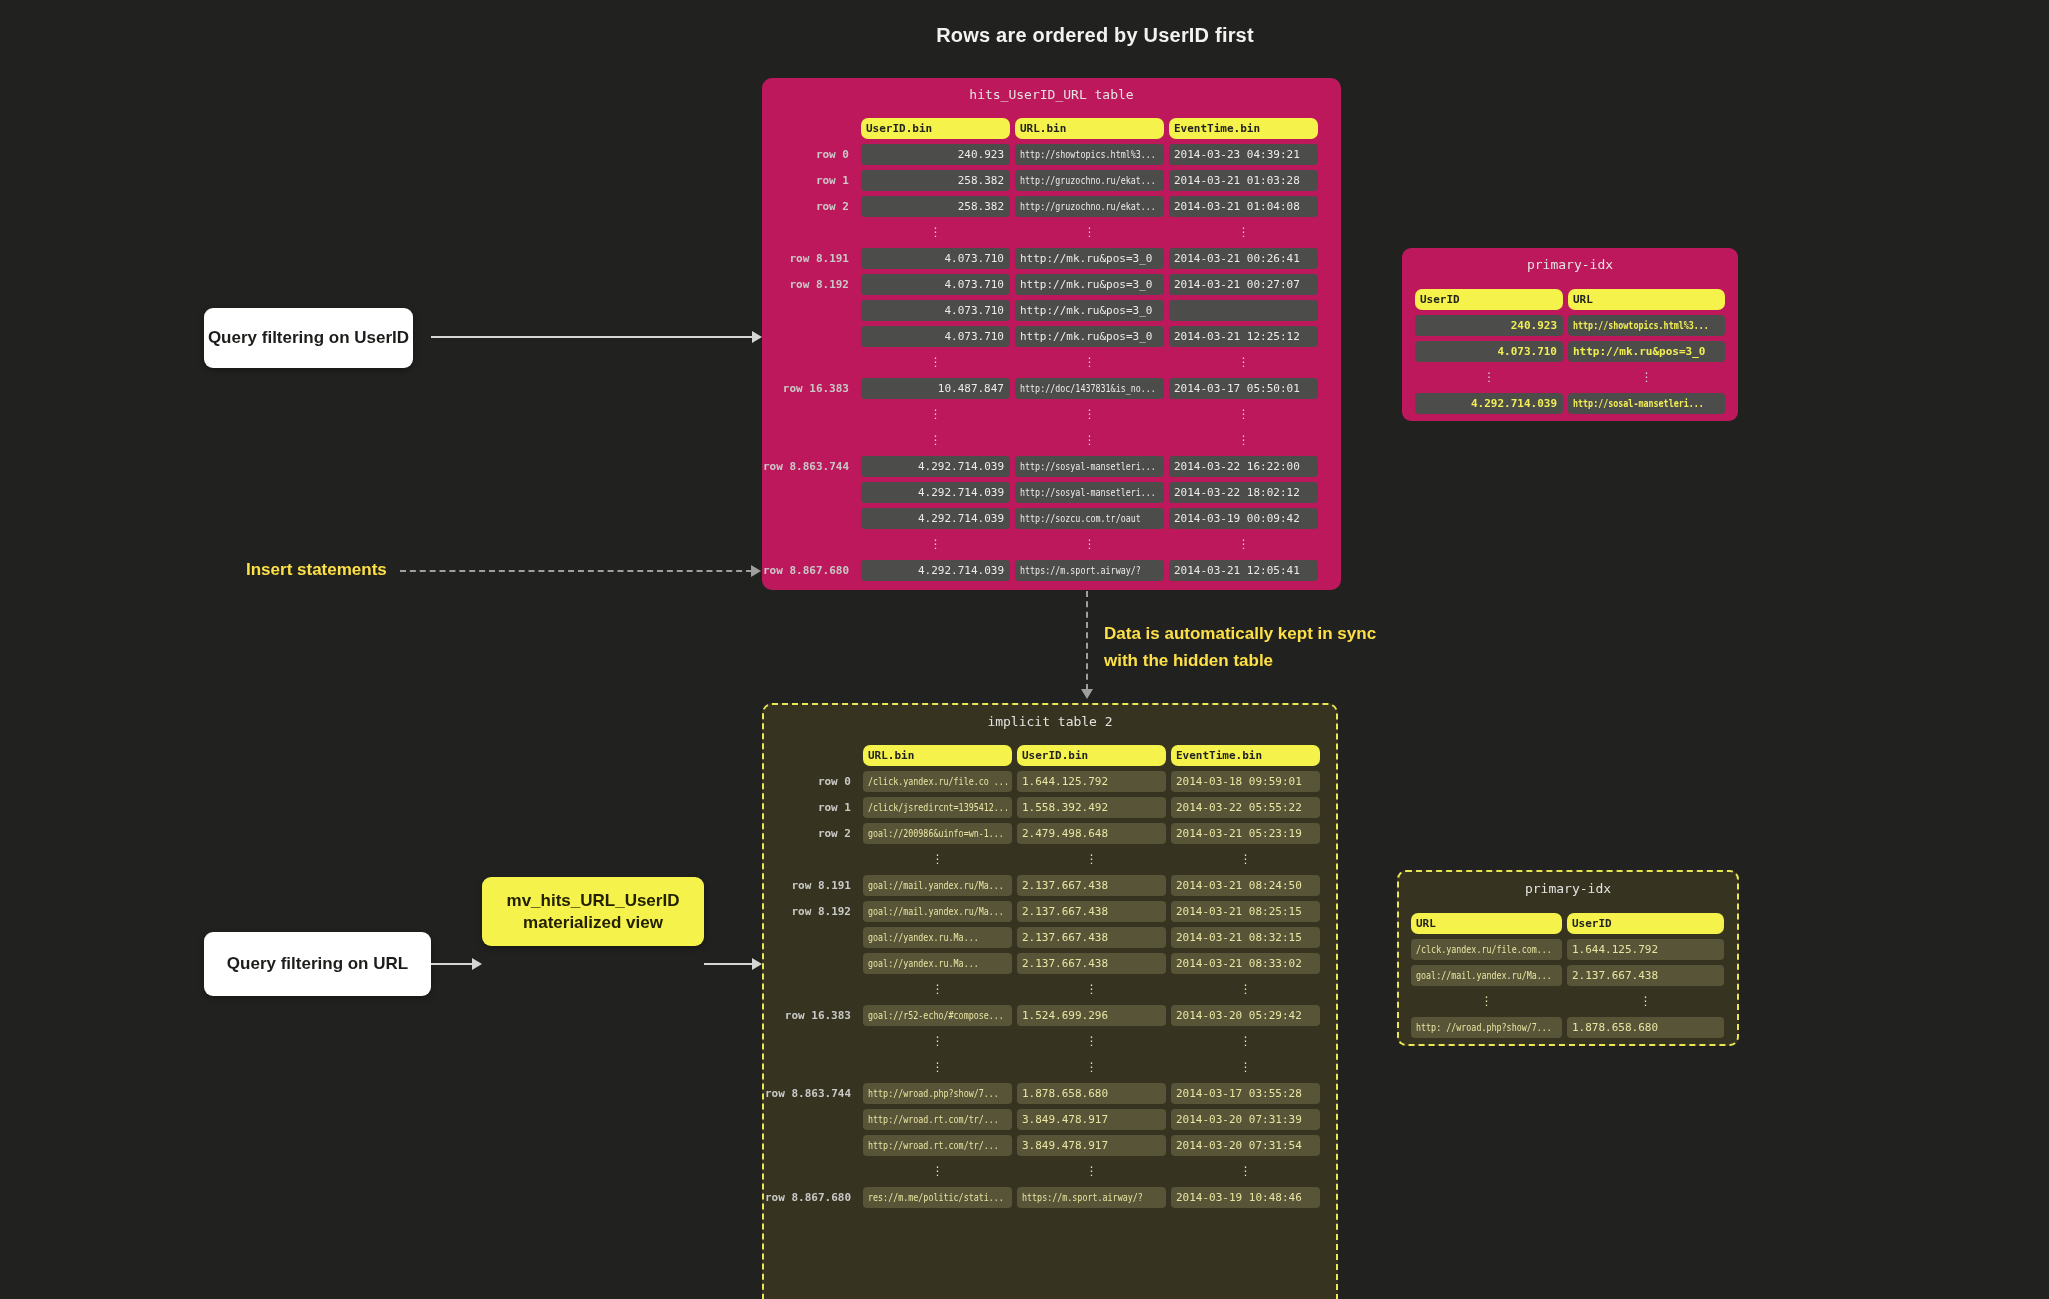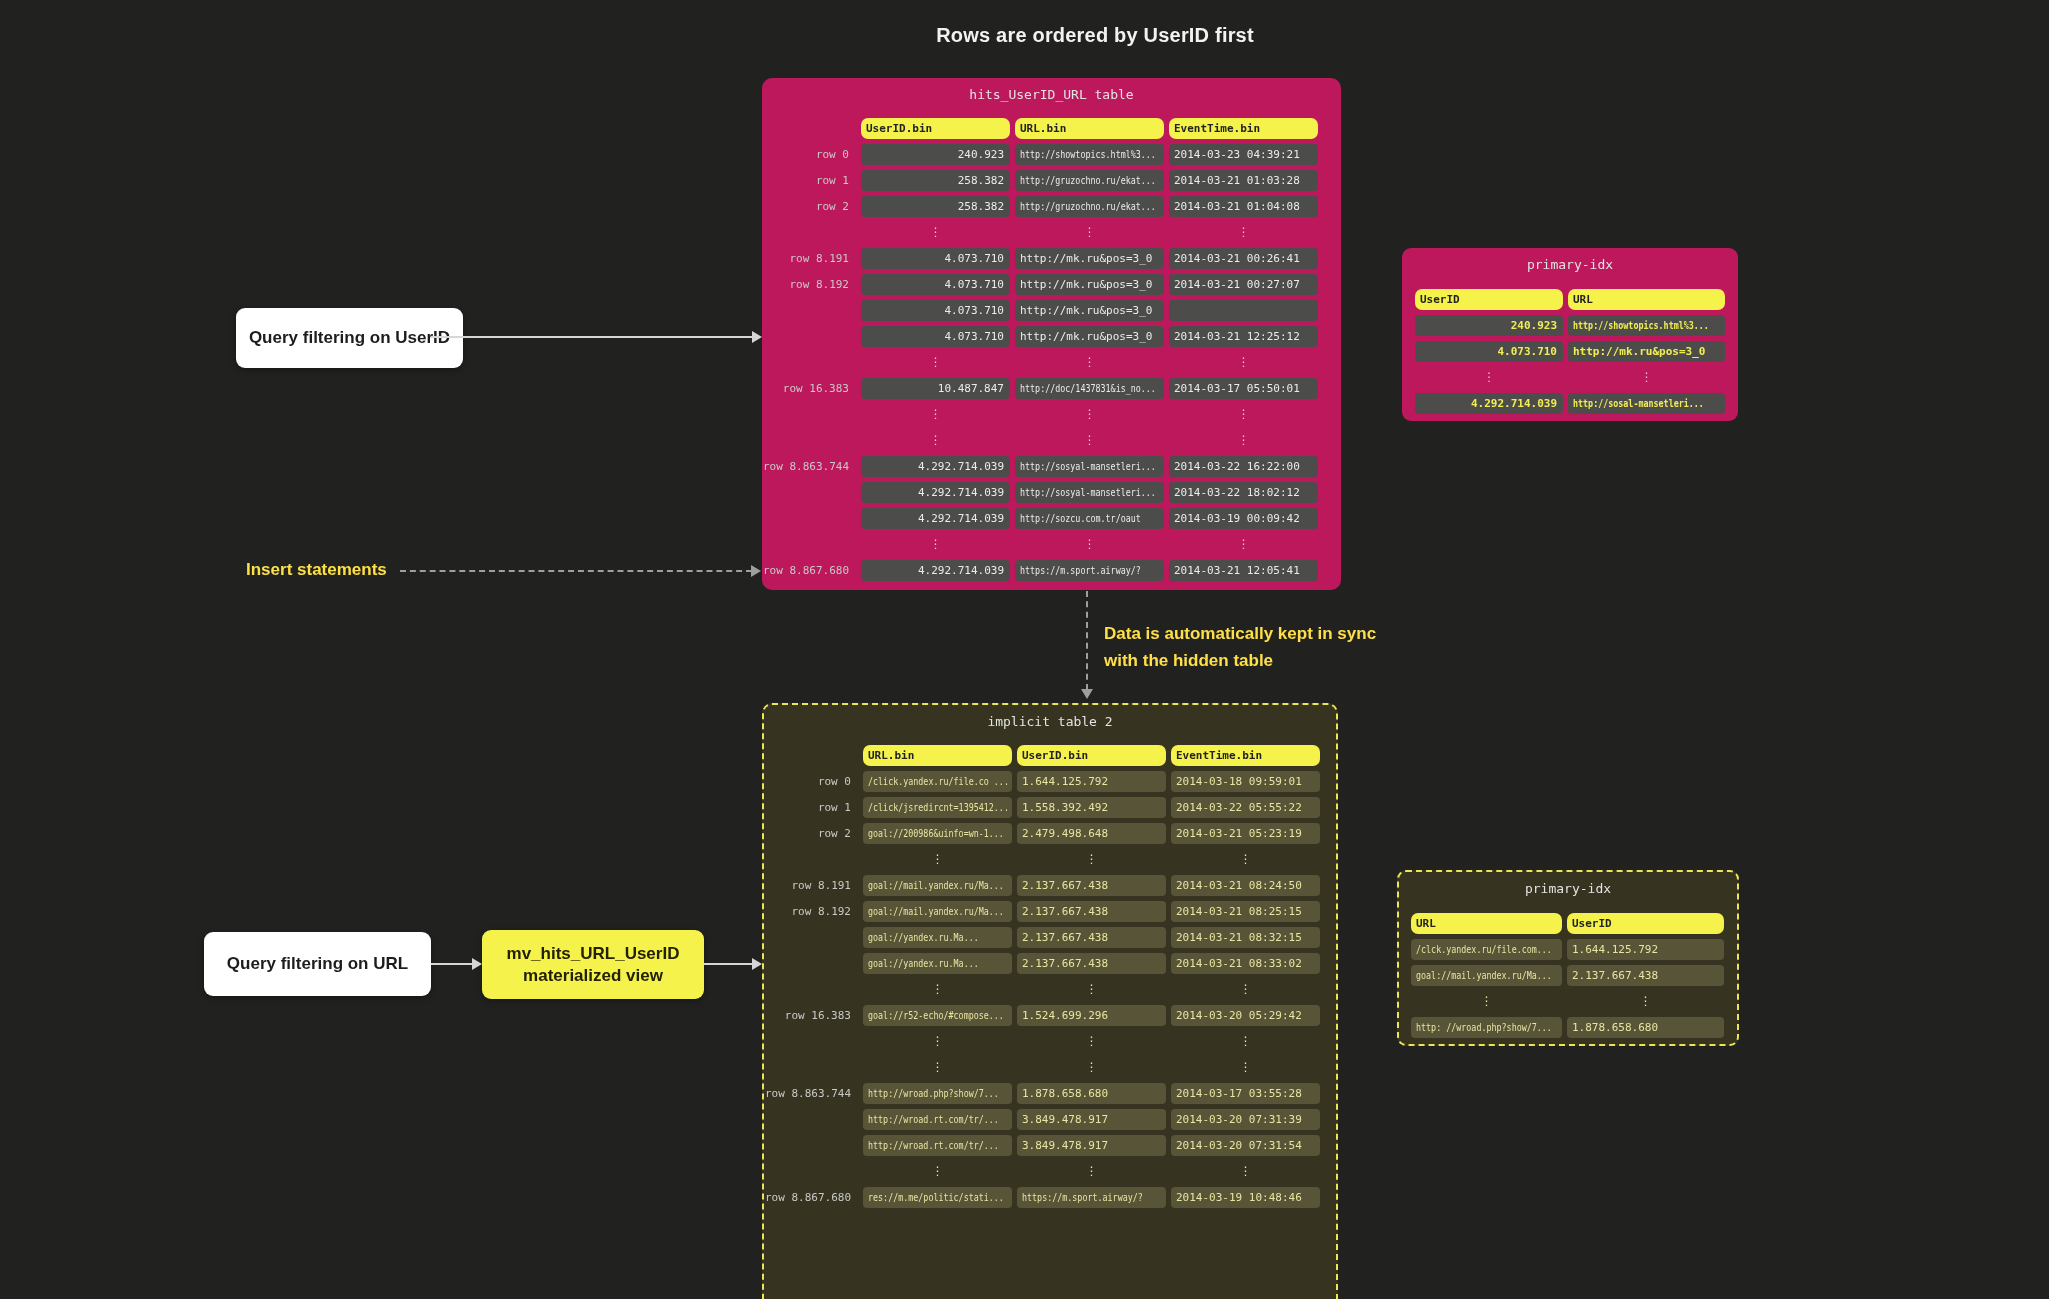--- a/index.html
+++ b/index.html
@@ -15,21 +15,21 @@
 
   .tbl-title { text-align:center; font-family:"DejaVu Sans Mono", monospace; font-size:13px; color:#e3e3e1; height:15px; line-height:15px; white-space:nowrap; }
   .tbl-grid { display:grid; column-gap:5px; grid-auto-rows:26px; align-items:center; margin-top:13px; }
 
   #main-table .tbl-grid, #hidden-table .tbl-grid { grid-template-columns:94px 149px 149px 149px; }
   #pidx-top-table .tbl-grid    { grid-template-columns:148px 157px; margin-left:13px; margin-top:14px; }
   #pidx-bottom-table .tbl-grid { grid-template-columns:151px 157px; margin-left:12px; margin-top:14px; }
 
   .cell { height:21px; line-height:21px; border-radius:4px; font-family:"DejaVu Sans Mono", monospace; font-size:11px; padding:0 5px; overflow:hidden; white-space:nowrap; background:#4c4c4a; color:#ececec; }
   .cell.hdr { background:#f5f24b; color:#232321; font-weight:700; border-radius:7px; }
-  .lbl  { height:21px; line-height:21px; font-family:"DejaVu Sans Mono", monospace; font-size:11px; color:#c9c9c7; text-align:right; padding-right:7px; white-space:nowrap; }
+  .lbl  { height:21px; line-height:21px; font-family:"DejaVu Sans Mono", monospace; font-size:11px; color:#c9c9c7; text-align:right; padding-right:7px; white-space:nowrap;font-weight:bold; }
   .dots { height:21px; line-height:21px; text-align:center; font-family:"DejaVu Sans Mono", monospace; font-size:12px; color:#d5d5d3; }
 
   .panel.olive .cell:not(.hdr) { background:#575438; color:#e9e5a2; }
   .panel.olive .dots { color:#e9e5a2; }
   #pidx-top-table .cell:not(.hdr) { color:#f1ee55; font-weight:700; }
 
   #main-table .cell.c0:not(.hdr) { text-align:right; padding-right:6px; }
   #pidx-top-table .cell.c0:not(.hdr) { text-align:right; padding-right:6px; }
 
   .squeeze span { display:inline-block; transform:scaleX(.76); transform-origin:0 50%; }
@@ -236,29 +236,29 @@
         <div class="cell c1"><span>1.644.125.792</span></div>
         <div class="cell c0 squeeze"><span>goal://mail.yandex.ru/Ma...</span></div>
         <div class="cell c1"><span>2.137.667.438</span></div>
         <div class="dots">⋮</div>
         <div class="dots">⋮</div>
         <div class="cell c0 squeeze"><span>http: //wroad.php?show/7...</span></div>
         <div class="cell c1"><span>1.878.658.680</span></div>
       </div>
     </section>
 
-  <div class="white-box" style="left:204px; top:308px; width:227px; height:60px;margin-left:32px;">
+  <div class="white-box" style="left:204px; top:308px; width:209px; height:60px;">
     <span>Query filtering on UserID</span>
   </div>
 
   <div class="white-box" style="left:204px; top:932px; width:227px; height:64px;">
     <span>Query filtering on URL</span>
   </div>
 
-  <div class="mv-box" style="left:482px; top:930px; width:222px; height:69px;">
+  <div class="mv-box" style="left:482px; top:877px; width:222px; height:69px;">
     <div>mv_hits_URL_UserID</div>
     <div>materialized view</div>
   </div>
 
   <div class="note" style="left:246px; top:560px;">Insert statements</div>
 
   <div class="note multiline" style="left:1104px; top:620px;">
     <div>Data is automatically kept in sync</div>
     <div>with the hidden table</div>
   </div>

